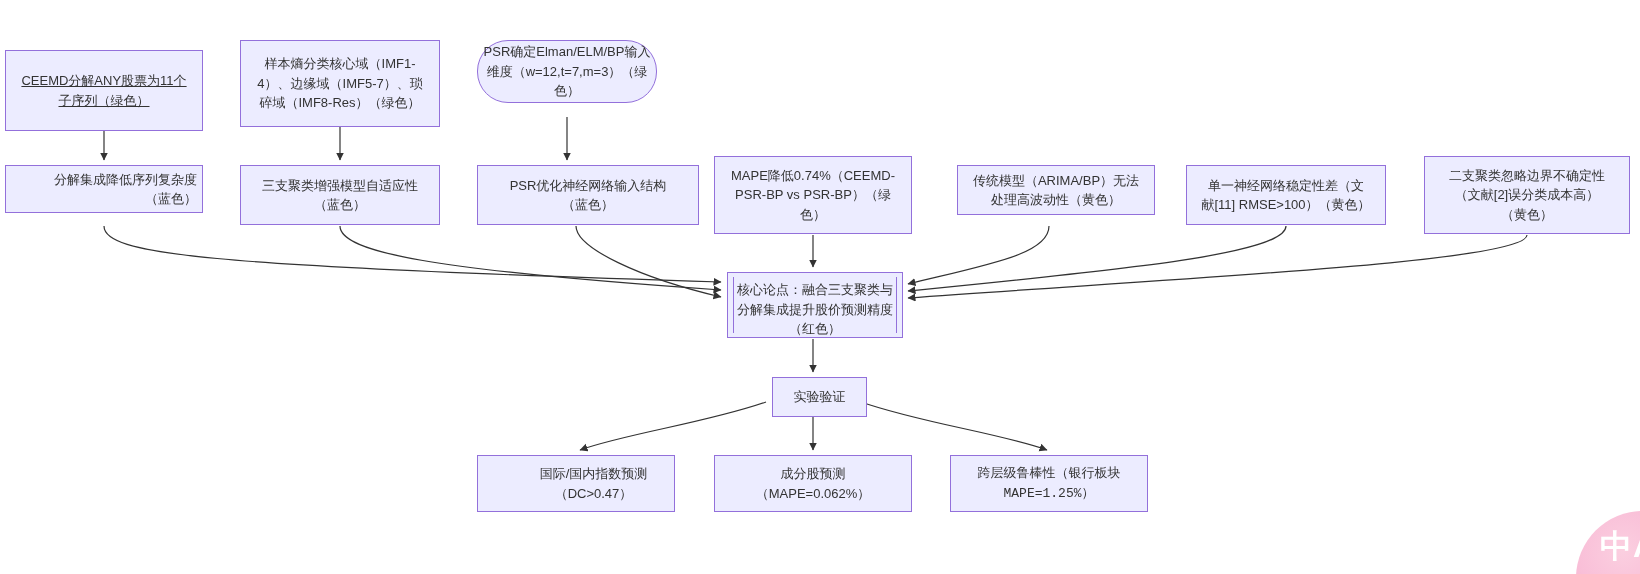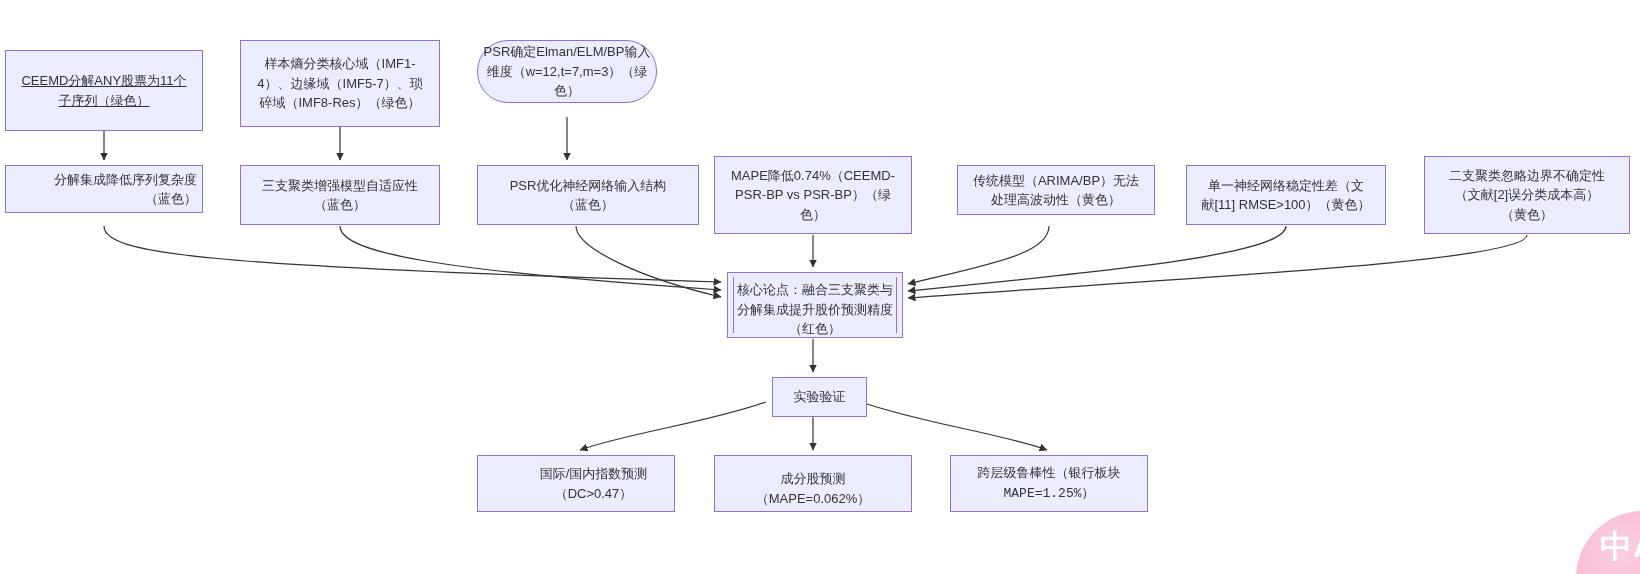--- a/index.html
+++ b/index.html
@@ -149,21 +149,21 @@
 </div>
 
 <div class="node" style="left:766px; top:377px; width:95px; height:40px;margin-left:6px;">
   <span class="node-label">实验验证</span>
 </div>
 
 <div class="node" style="left:477px; top:455px; width:198px; height:57px;padding-left:40px;">
   <span class="node-label">国际/国内指数预测
 （DC&gt;0.47）</span>
 </div>
-<div class="node" style="left:714px; top:455px; width:198px; height:57px;align-items:flex-end;">
+<div class="node" style="left:714px; top:455px; width:198px; height:57px;">
   <span class="node-label">成分股预测
 （MAPE=0.062%）</span>
 </div>
 <div class="node" style="left:950px; top:455px; width:198px; height:57px;font-family:Liberation Mono, monospace;">
   <span class="node-label">跨层级鲁棒性（银行板块
 MAPE=1.25%）</span>
 </div>
 
 <div id="translate-badge">
   <span class="badge-glyph">中A</span>

